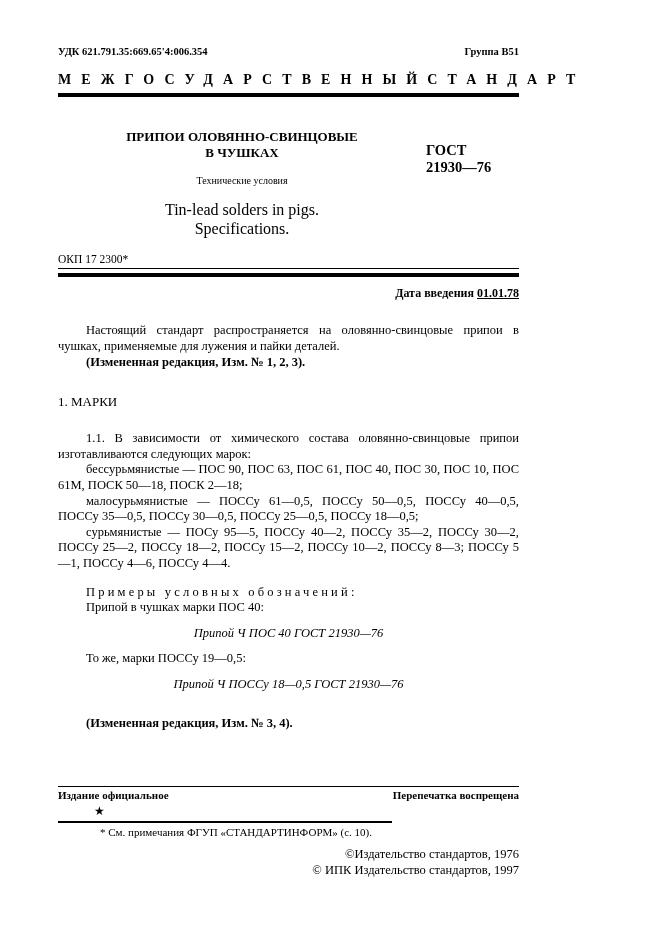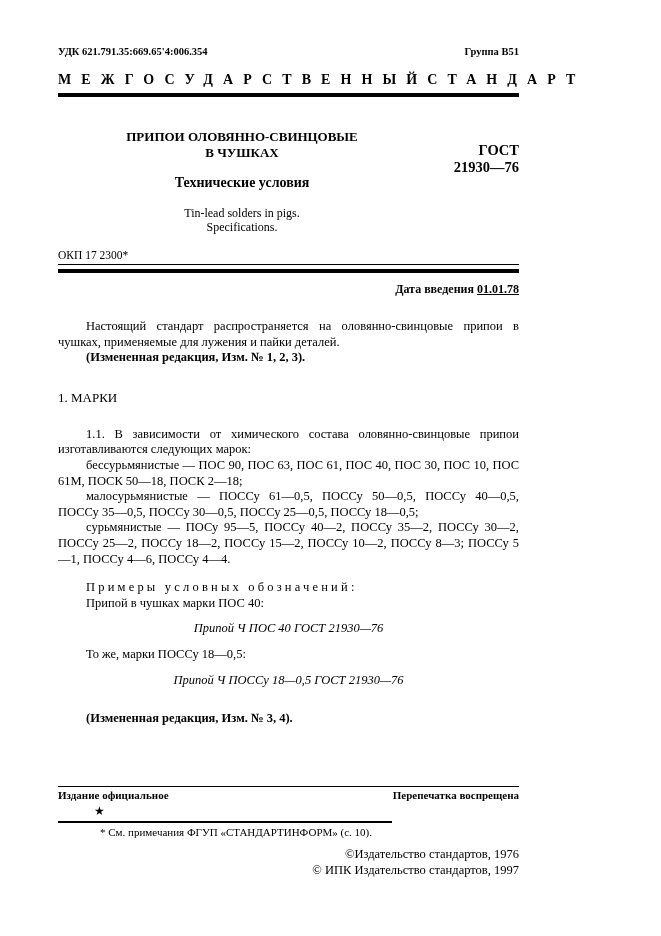--- a/index.html
+++ b/index.html
@@ -23,24 +23,24 @@
     margin-top: 15px;
     font-size: 14px; font-weight: bold;
   }
   .std-caption span { letter-spacing: 0.72em; white-space: nowrap; }
   .std-caption span:last-child { margin-right: -0.72em; }
   .rule-thick { border: 0; border-top: 4px solid #000; margin: 5px 0 0 0; }
 
   
   .title-row { display: flex; margin-top: 32px; }
   .title-left { width: 368px; text-align: center; }
-  .title-right { flex: 1; text-align: right; padding-top: 13px; }
+  .title-right { flex: 1; text-align: left; padding-top: 13px; }
   .doc-title { font-size: 13px; font-weight: bold; line-height: 1.22; }
-  .doc-subtitle { font-size: 14px; font-weight: bold; margin-top: 14px; }
-  .doc-subtitle-en { font-size: 12px; margin-top: 15px; line-height: 1.18; }
+  .doc-subtitle { font-size: 10px; font-weight: normal; margin-top: 14px; }
+  .doc-subtitle-en { font-size: 16px; margin-top: 15px; line-height: 1.18; }
   .gost { font-size: 14.5px; font-weight: bold; line-height: 1.15; }
 
   .okp { font-size: 11.5px; margin-top: 15px; padding-bottom: 3px; border-bottom: 1.5px solid #000; }
   .okp-rule { border: 0; border-top: 4.5px solid #000; margin: 4px 0 0 0; }
 
   .date-row { text-align: right; font-size: 12px; font-weight: bold; margin-top: 9px; }
   .date-row .u { text-decoration: underline; }
 
   .body-text { font-size: 12.5px; line-height: 15.6px; text-align: justify; }
   .indent { text-indent: 28px; }
@@ -111,21 +111,21 @@
   <div class="sec-heading">1. МАРКИ</div>
 
   <div class="body-text indent p11">1.1. В зависимости от химического состава оловянно-свинцовые припои изготавливаются следующих марок:</div>
   <div class="body-text indent">бессурьмянистые — ПОС 90, ПОС 63, ПОС 61, ПОС 40, ПОС 30, ПОС 10, ПОС 61М, ПОСК 50—18, ПОСК 2—18;</div>
   <div class="body-text indent">малосурьмянистые — ПОССу 61—0,5, ПОССу 50—0,5, ПОССу 40—0,5, ПОССу 35—0,5, ПОССу 30—0,5, ПОССу 25—0,5, ПОССу 18—0,5;</div>
   <div class="body-text indent">сурьмянистые — ПОСу 95—5, ПОССу 40—2, ПОССу 35—2, ПОССу 30—2, ПОССу 25—2, ПОССу 18—2, ПОССу 15—2, ПОССу 10—2, ПОССу 8—3; ПОССу 5—1, ПОССу 4—6, ПОССу 4—4.</div>
 
   <div class="body-text indent examples-heading">Примеры условных обозначений:</div>
   <div class="body-text indent example-intro">Припой в чушках марки ПОС 40:</div>
   <div class="body-text example-line">Припой Ч ПОС 40 ГОСТ 21930—76</div>
-  <div class="body-text indent example-intro">То же, марки ПОССу 18—0,5:</div>
+  <div class="body-text indent example-intro">То же, марки ПОССу 19—0,5:</div>
   <div class="body-text example-line">Припой Ч ПОССу 18—0,5 ГОСТ 21930—76</div>
 
   <div class="body-text indent bold amendment2">(Измененная редакция, Изм. № 3, 4).</div>
 
   <div class="footer">
     <hr class="footer-top-rule">
     <div class="footer-row">
       <span>Издание официальное</span>
       <span>Перепечатка воспрещена</span>
     </div>

